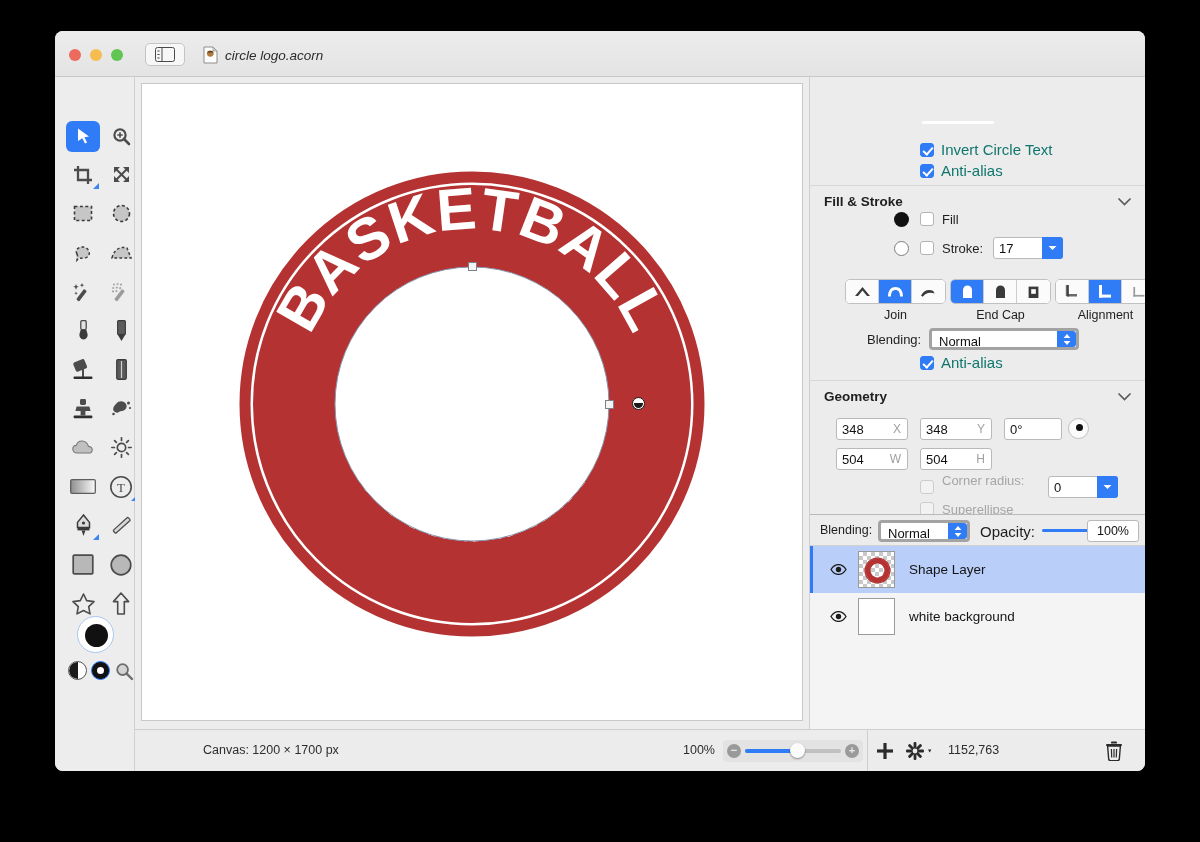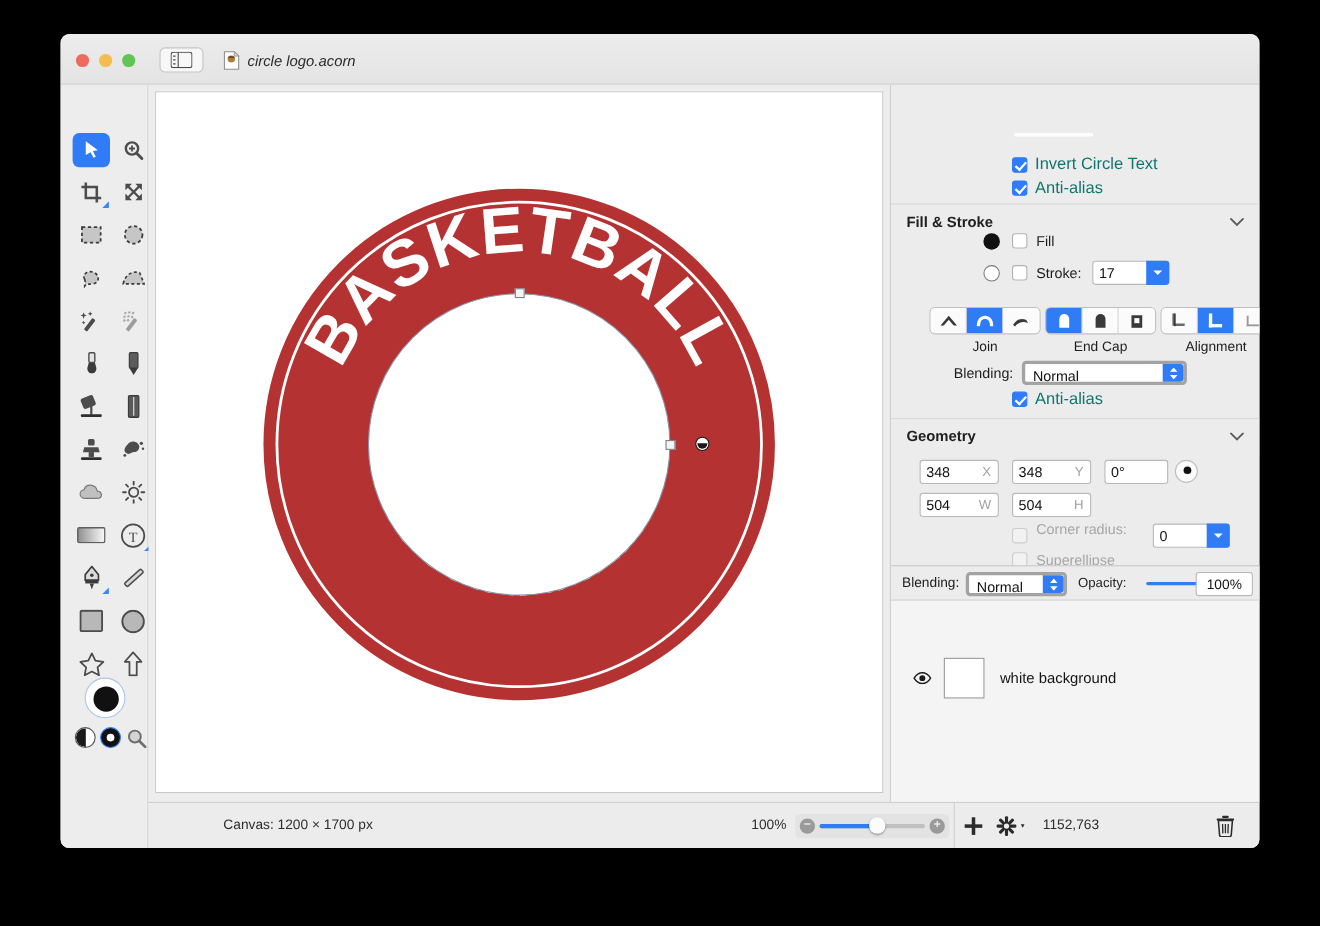--- a/index.html
+++ b/index.html
@@ -221,21 +221,21 @@
   .rot-knob-g:after { content:""; position:absolute; left:7px; top:5px;
     width:7px; height:7px; border-radius:50%; background:#111; }
 
   
   #layers-panel { position:absolute; left:0; right:0; top:437px; bottom:0;
     background:#f4f4f4; border-top:1px solid #b9b9b9; }
   #layers-toolbar { position:absolute; left:0; right:0; top:0; height:31px;
     background:#ececec; border-bottom:1px solid #d2d2d2; }
   #lb-blend-lbl { position:absolute; left:10px; top:8px; font-size:12.5px; color:#1e1e1e; }
   #lb-blend-pop { left:68px; top:5px; width:92px; }
-  #lb-op-lbl { position:absolute; left:170px; top:8px; font-size:12px; color:#1e1e1e; }
+  #lb-op-lbl { position:absolute; left:170px; top:8px; font-size:15px; color:#1e1e1e; }
   #lb-op-track { position:absolute; left:232px; top:14px; width:72px; height:3px;
     border-radius:2px; background:#2f7cf6; }
   #lb-op-knob { position:absolute; left:294px; top:9px; width:13px; height:13px;
     border-radius:50%; background:#fcfcfc; box-shadow:0 1px 2px rgba(0,0,0,.35); }
   #lb-op-field { position:absolute; left:277px; top:5px; width:52px; height:22px;
     background:#fff; border:1px solid #b9b9b9; border-radius:3px;
     font-size:12.5px; line-height:20px; text-align:center; color:#111; }
 
   .layer-row { position:absolute; left:0; right:0; height:47px; display:flex; align-items:center; }
   .layer-row.selected { background:#b9cffa; }
@@ -705,20 +705,35 @@
           </span>
         </div>
         <span id="lb-op-lbl">Opacity:</span>
         <div id="lb-op-track"></div>
         <div id="lb-op-knob"></div>
         <div id="lb-op-field">
           <span>100%</span>
         </div>
       </div>
 
+      <div class="layer-row selected" style="top:31px;">
+        <span class="layer-sel-bar"></span>
+        <svg class="eye" width="17" height="11" viewBox="0 0 17 11">
+          <path d="M8.5 0.6C4 .6 1 5.5 1 5.5S4 10.4 8.5 10.4 16 5.5 16 5.5 13 .6 8.5.6z" fill="none" stroke="#1c1c1c" stroke-width="1.3"></path>
+          <circle cx="8.5" cy="5.5" r="2.7" fill="#1c1c1c"></circle>
+        </svg>
+        <span class="layer-thumb">
+          <span class="checker"></span>
+          <svg width="37" height="37" viewBox="0 0 37 37" style="position:absolute;left:0;top:0;">
+            <circle cx="18.5" cy="18.5" r="12.4" fill="none" stroke="#b53232" stroke-width="1.3"></circle>
+            <circle cx="18.5" cy="18.5" r="9.4" fill="none" stroke="#b53232" stroke-width="5"></circle>
+          </svg>
+        </span>
+        <span class="layer-name">Shape Layer</span>
+      </div>
 
       <div class="layer-row" style="top:78px;">
         <svg class="eye" width="17" height="11" viewBox="0 0 17 11">
           <path d="M8.5 0.6C4 .6 1 5.5 1 5.5S4 10.4 8.5 10.4 16 5.5 16 5.5 13 .6 8.5.6z" fill="none" stroke="#1c1c1c" stroke-width="1.3"></path>
           <circle cx="8.5" cy="5.5" r="2.7" fill="#1c1c1c"></circle>
         </svg>
         <span class="layer-thumb"></span>
         <span class="layer-name">white background</span>
       </div>
     </div>

